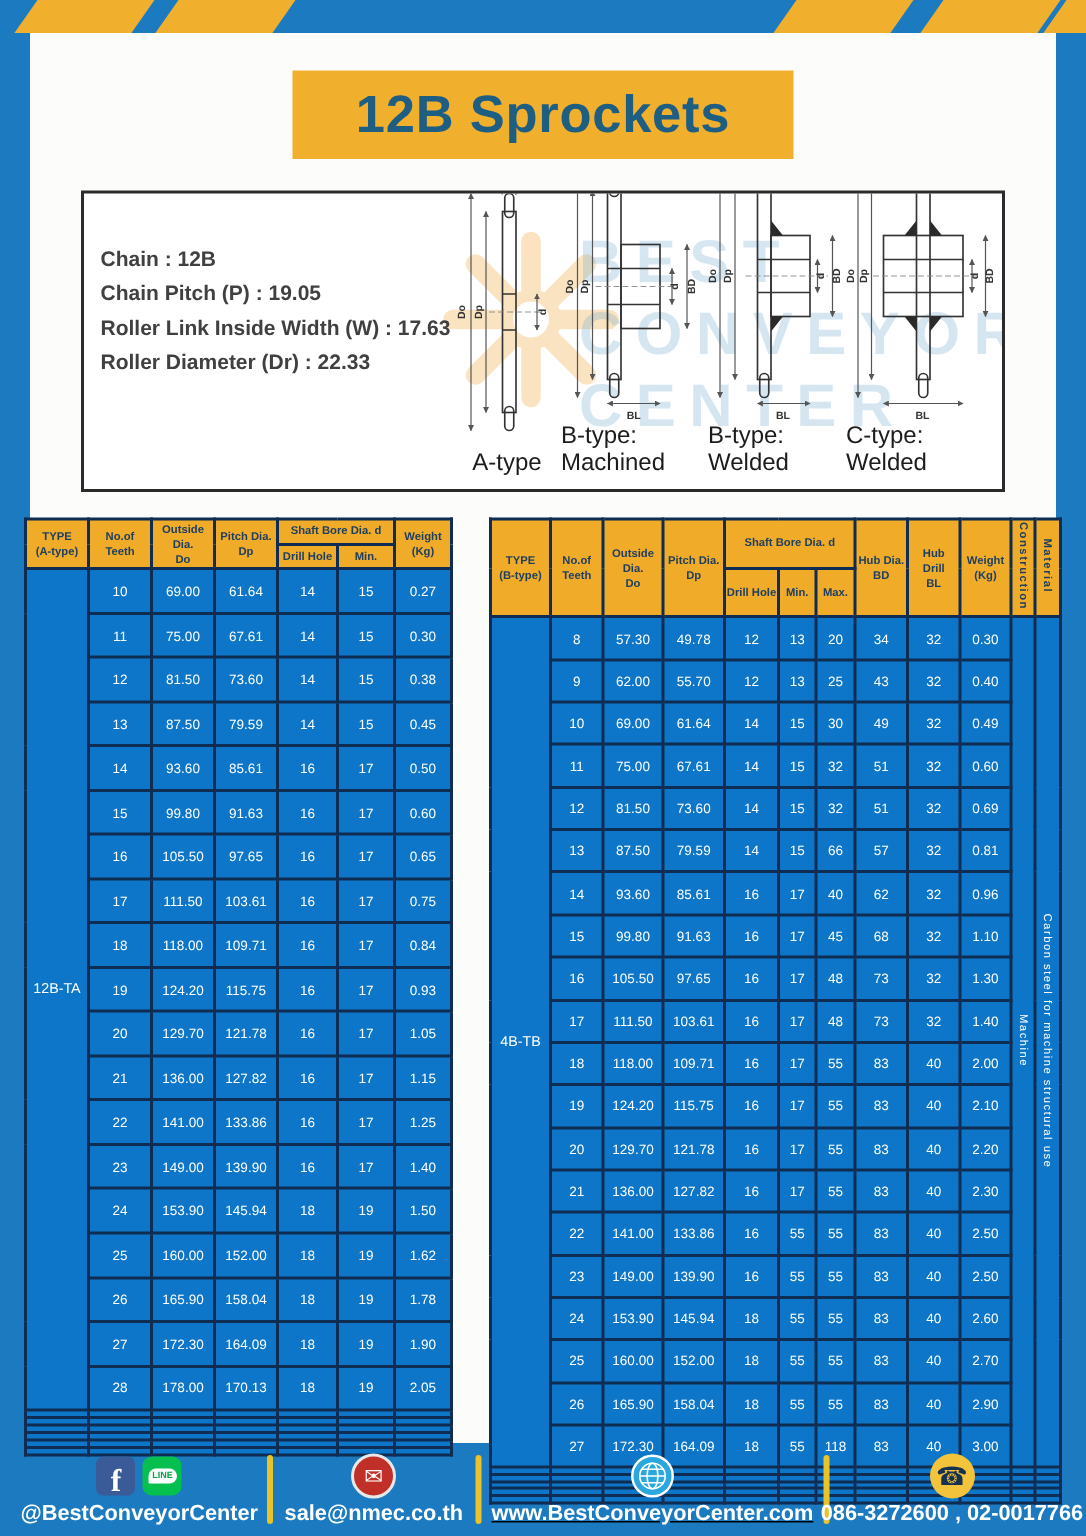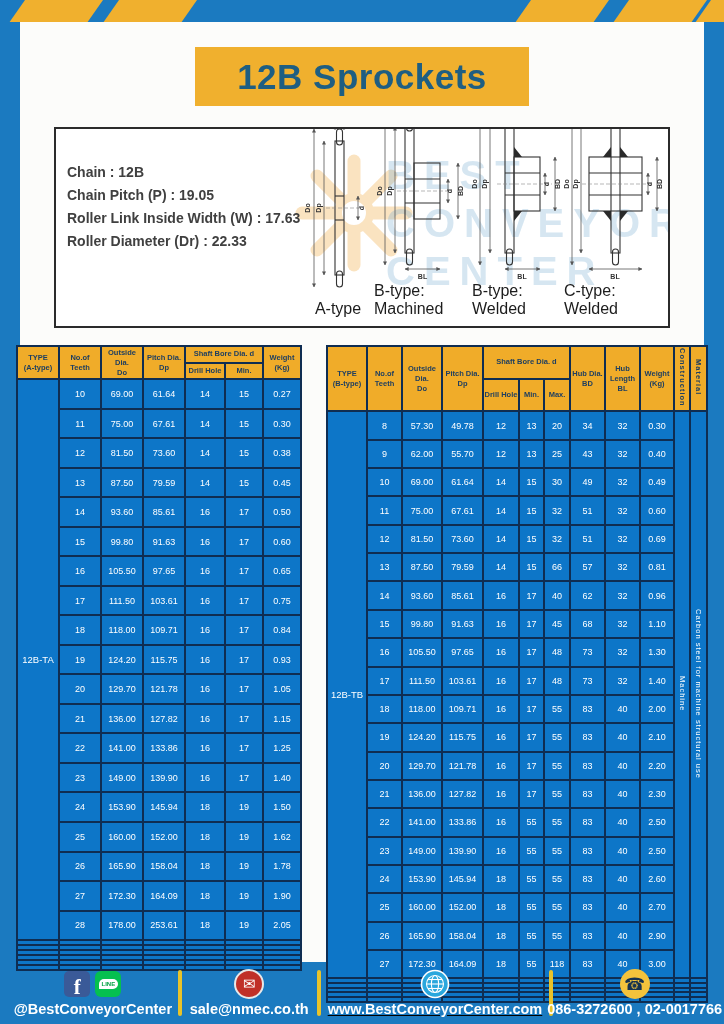--- a/index.html
+++ b/index.html
@@ -401,21 +401,21 @@
             <td>27</td>
             <td>172.30</td>
             <td>164.09</td>
             <td>18</td>
             <td>19</td>
             <td>1.90</td>
           </tr>
           <tr>
             <td>28</td>
             <td>178.00</td>
-            <td>253.61</td>
+            <td>170.13</td>
             <td>18</td>
             <td>19</td>
             <td>2.05</td>
           </tr>
           <tr>
             <td></td>
             <td></td>
             <td></td>
             <td></td>
             <td></td>
@@ -493,36 +493,36 @@
 Teeth</th>
           <th rowspan="2">Outside
 Dia.
 Do</th>
           <th rowspan="2">Pitch Dia.
 Dp</th>
           <th colspan="3">Shaft Bore Dia. d</th>
           <th rowspan="2">Hub Dia.
 BD</th>
           <th rowspan="2">Hub
-Length
+Drill
 BL</th>
           <th rowspan="2">Weight
 (Kg)</th>
           <th rowspan="2"><span class="vtxt">Construction</span></th>
           <th rowspan="2"><span class="vtxt">Material</span></th>
         </tr>
         <tr>
           <th>Drill Hole</th>
           <th>Min.</th>
           <th>Max.</th>
         </tr>
       </thead>
       <tbody id="tbody-b">
           <tr>
-            <td class="type-cell" rowspan="20">12B-TB</td>
+            <td class="type-cell" rowspan="20">4B-TB</td>
             <td>8</td>
             <td>57.30</td>
             <td>49.78</td>
             <td>12</td>
             <td>13</td>
             <td>20</td>
             <td>34</td>
             <td>32</td>
             <td>0.30</td>
             <td rowspan="20"><span class="vtxt">Machine</span></td>

